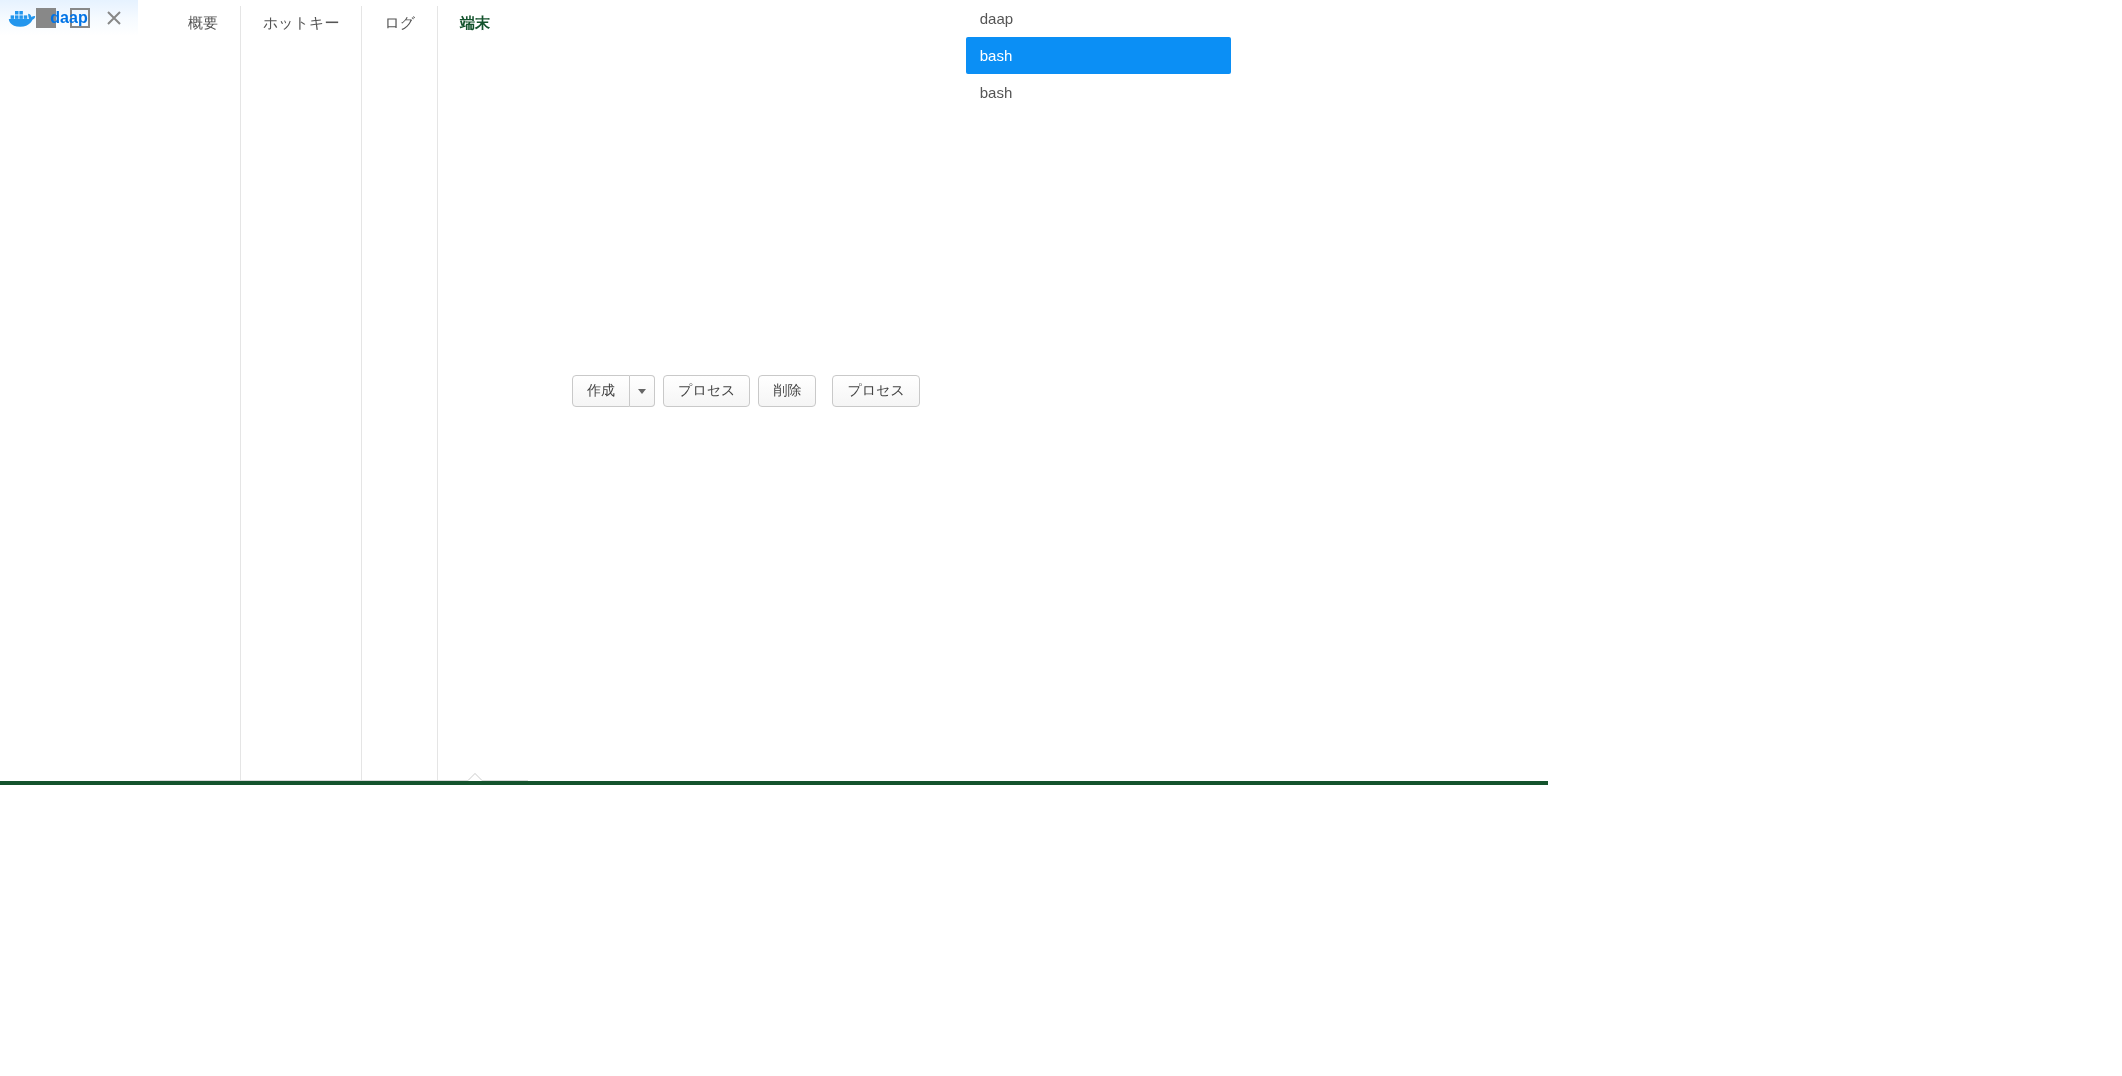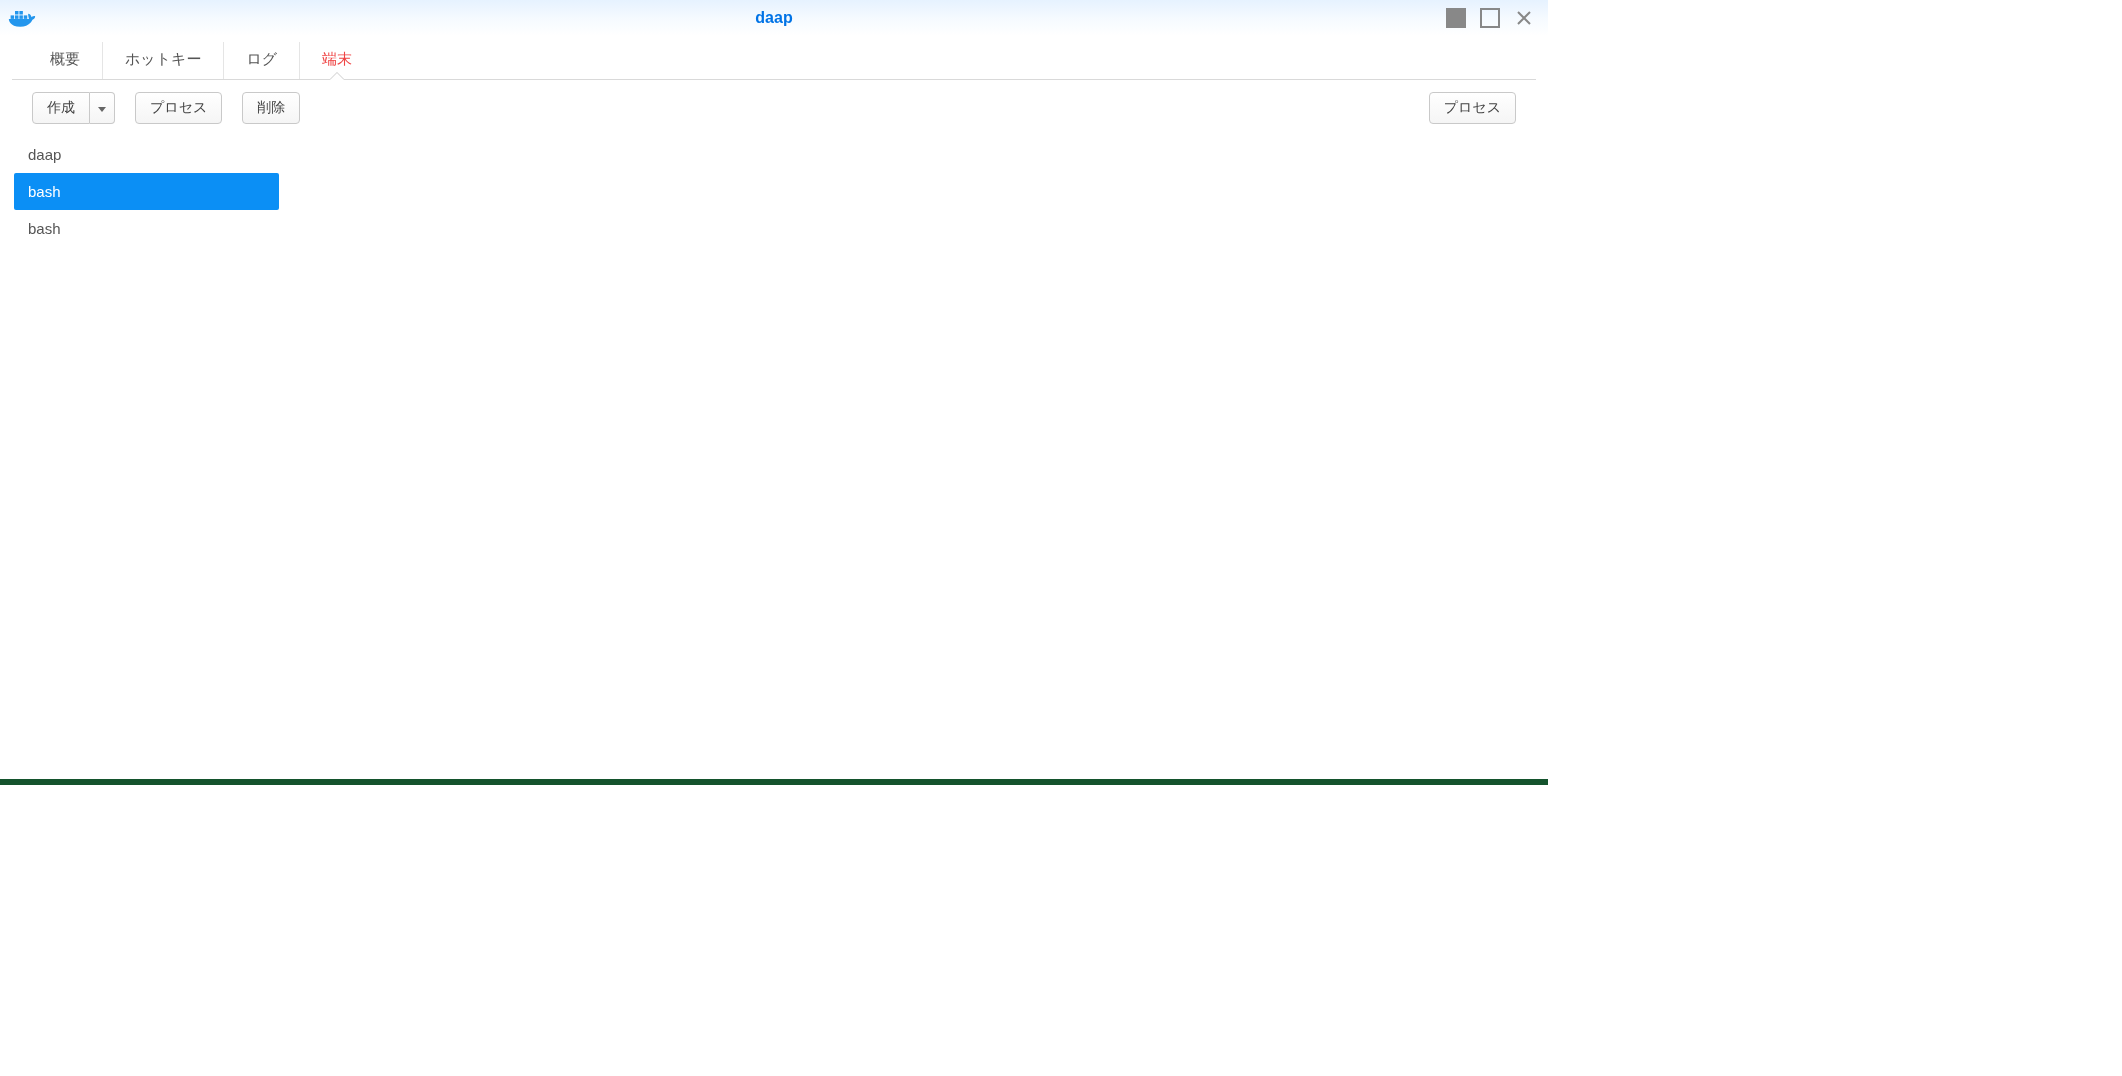--- a/index.html
+++ b/index.html
@@ -7,23 +7,23 @@
       font-family: -apple-system, BlinkMacSystemFont, "Segoe UI", "Hiragino Sans", "Meiryo", sans-serif;
       font-size: 14px;
       color: #333;
       background: #fff;
       width: 1548px;
       height: 785px;
       overflow: hidden;
     }
     .window {
       display: flex;
-      flex-direction: column;
+      flex-direction: row;
       height: 100%;
-      border-bottom: 6px solid #14532d;
+      border-bottom: 4px solid #14532d;
       justify-content: center;
     }
     .titlebar {
       height: 36px;
       background: linear-gradient(to bottom, #e6f2ff 0%, #f5faff 50%, #ffffff 100%);
       display: flex;
       align-items: center;
       padding: 0 8px;
       position: relative;
     }
@@ -68,39 +68,39 @@
     .tab {
       padding: 8px 22px 10px;
       color: #555;
       cursor: pointer;
       font-size: 15px;
       position: relative;
       border-right: 1px solid #e5e5e5;
     }
     .tab:last-child { border-right: none; }
     .tab.active {
-      color: #ef4444;
-      font-weight: 400;
+      color: #14532d;
+      font-weight: 700;
     }
     .tab.active::after {
       content: '';
       position: absolute;
       bottom: -1px;
       left: 50%;
       transform: translateX(-50%);
       width: 0; height: 0;
       border-left: 7px solid transparent;
       border-right: 7px solid transparent;
       border-bottom: 7px solid #fff;
       filter: drop-shadow(0 -1px 0 #ccc);
     }
     .toolbar {
       display: flex;
       padding: 12px 32px;
-      gap: 20px;
+      gap: 8px;
       align-items: center;
     }
     .btn-group { display: flex; }
     .btn {
       background: linear-gradient(to bottom, #fff, #f5f5f5);
       border: 1px solid #c9c9c9;
       border-radius: 4px;
       padding: 6px 14px;
       font-size: 14px;
       color: #444;

